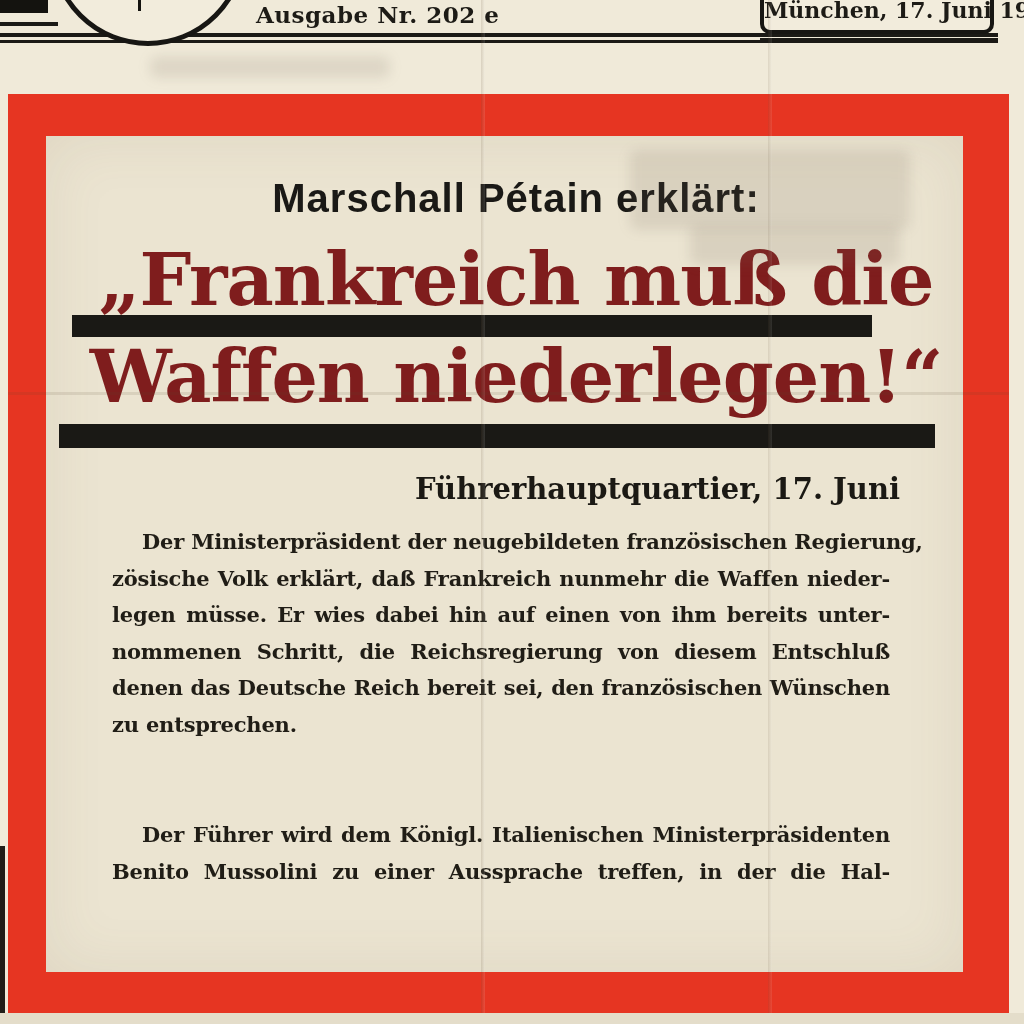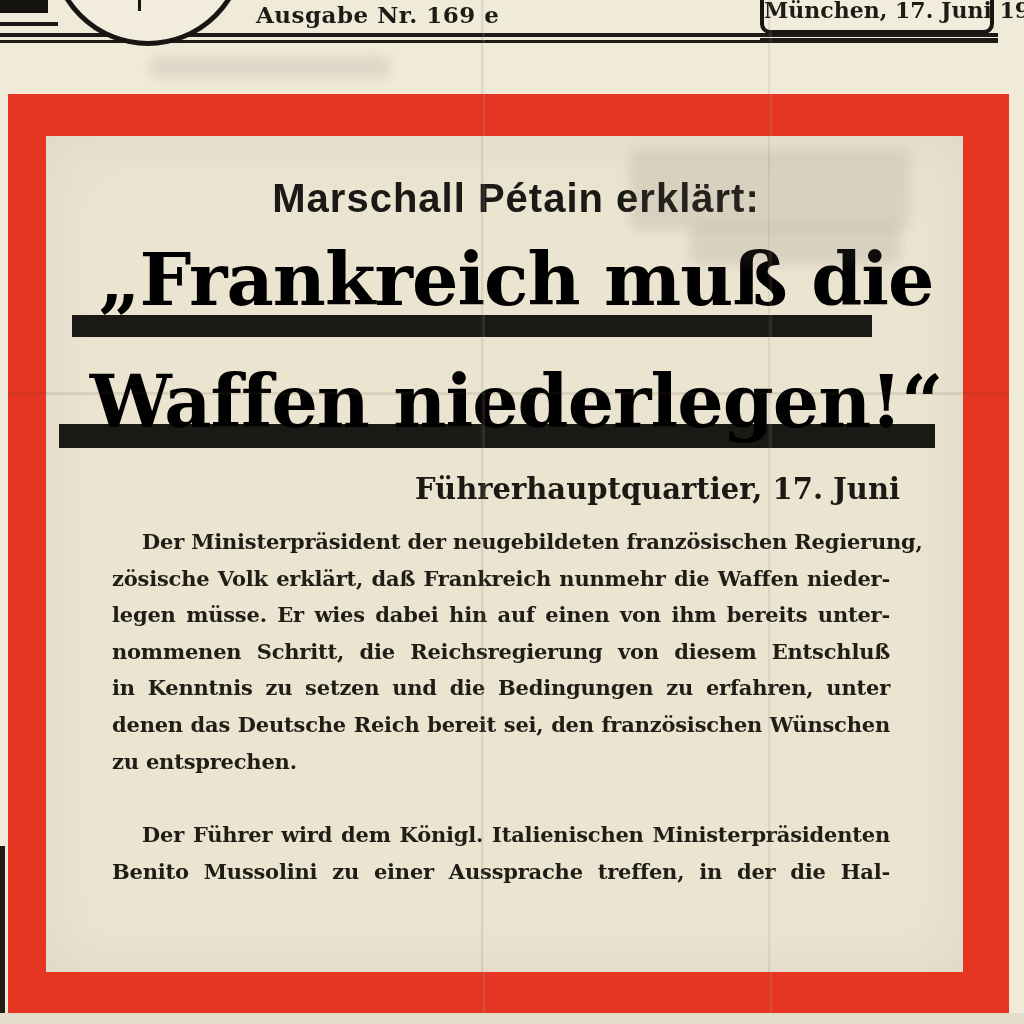--- a/index.html
+++ b/index.html
@@ -39,24 +39,24 @@
   }
   
   .kicker{
     left:46px;top:176px;width:940px;text-align:center;z-index:7;
     font-family:"Liberation Sans", sans-serif;font-weight:bold;
     font-size:40px;letter-spacing:1px;color:#1a1916;white-space:nowrap;
   }
   .headline{
     left:46px;width:940px;text-align:center;z-index:8;
     font-weight:bold;font-size:73px;line-height:1;letter-spacing:-1px;
-    color:#000000;white-space:nowrap;
+    color:#7f1d1d;white-space:nowrap;
   }
   .hl1{top:243px;}
-  .hl2{top:365px;}
+  .hl2{top:340px;}
   .rule{background:#1a1915;z-index:7;}
   .rule1{left:72px;top:315px;width:800px;height:22px;}
   .rule2{left:59px;top:424px;width:876px;height:24px;}
   .dateline{
     right:124px;top:472px;z-index:8;font-weight:bold;font-size:29px;white-space:nowrap;
     color:#1b1914;
   }
   .bodycopy{left:112px;width:778px;z-index:8;font-weight:bold;font-size:21px;color:#201d16;}
   .p1{top:524px;}
   .p2{top:817px;}
@@ -84,21 +84,21 @@
 
 <div class="abs edge-dark-tl"></div>
 <div class="abs edge-stub"></div>
 
 <div class="abs mast-line" style="left:0;top:22px;width:58px;height:4px;"></div>
 <div class="abs mast-line" style="left:0;top:33px;width:998px;height:4px;"></div>
 <div class="abs mast-line" style="left:0;top:40px;width:998px;height:3px;"></div>
 
 <div class="abs price-circle"></div>
 
-<div class="abs issue-label">Ausgabe Nr. 169 e</div>
+<div class="abs issue-label">Ausgabe Nr. 202 e</div>
 
 <div class="abs muc-box">
   <div class="muc-text">München, 17. Juni 1940</div>
 </div>
 <div class="abs muc-shadow"></div>
 
 <div class="abs smudge" style="left:150px;top:56px;width:240px;height:22px;"></div>
 <div class="abs smudge" style="left:630px;top:150px;width:280px;height:80px;"></div>
 <div class="abs smudge" style="left:690px;top:225px;width:210px;height:40px;"></div>
 
@@ -113,21 +113,20 @@
 <div class="abs headline hl2">Waffen niederlegen!“</div>
 <div class="abs rule rule2"></div>
 
 <div class="abs dateline">Führerhauptquartier, 17. Juni</div>
 
 <div class="abs bodycopy p1">
   <div class="bline indent">Der Ministerpräsident der neugebildeten französischen Regierung,</div>
   <div class="bline">zösische Volk erklärt, daß Frankreich nunmehr die Waffen nieder-</div>
   <div class="bline">legen müsse.  Er wies dabei hin auf einen von ihm bereits unter-</div>
   <div class="bline">nommenen Schritt, die Reichsregierung von diesem Entschluß</div>
-  <div class="bline">in Kenntnis zu setzen und die Bedingungen zu erfahren, unter</div>
   <div class="bline">denen das Deutsche Reich bereit sei, den französischen Wünschen</div>
   <div class="bline lastline">zu entsprechen.</div>
 </div>
 
 <div class="abs bodycopy p2">
   <div class="bline indent">Der Führer wird dem Königl. Italienischen Ministerpräsidenten</div>
   <div class="bline">Benito Mussolini zu einer Aussprache treffen, in der die Hal-</div>
 </div>
 
 <div class="abs crease-v cv1"></div>

